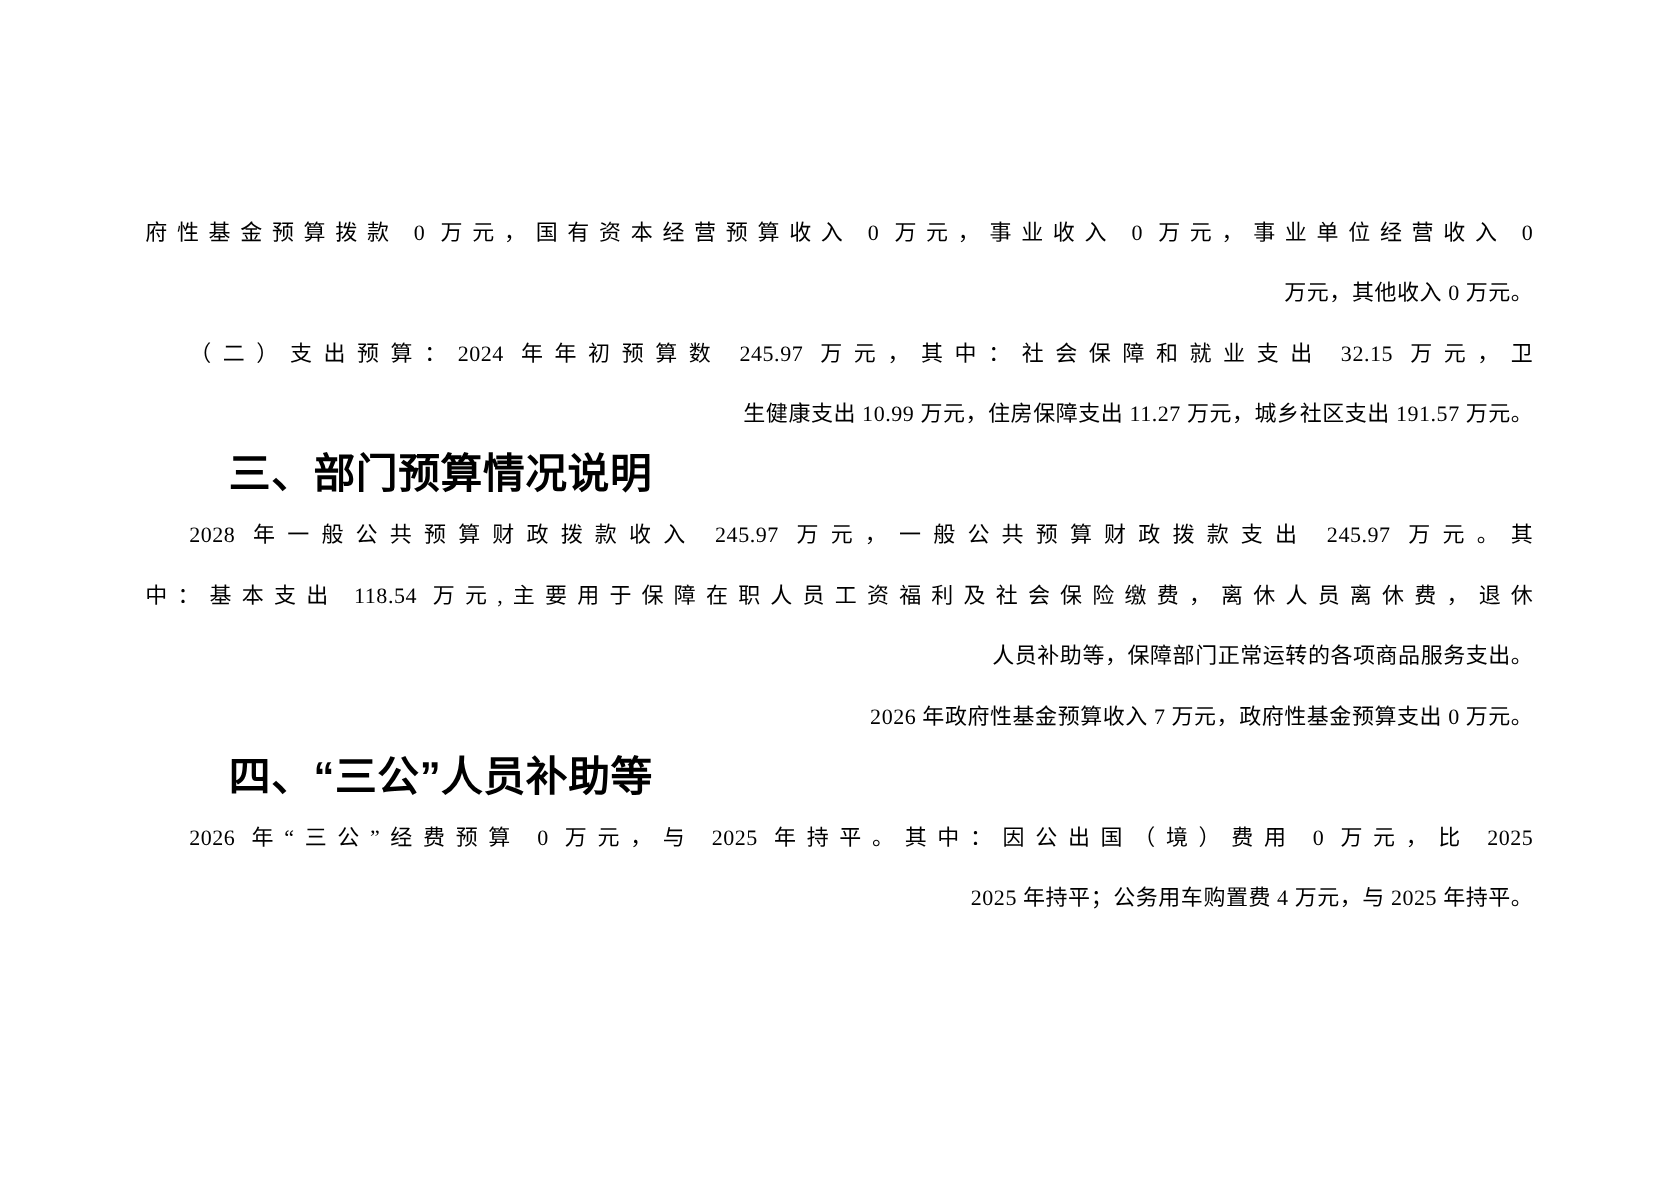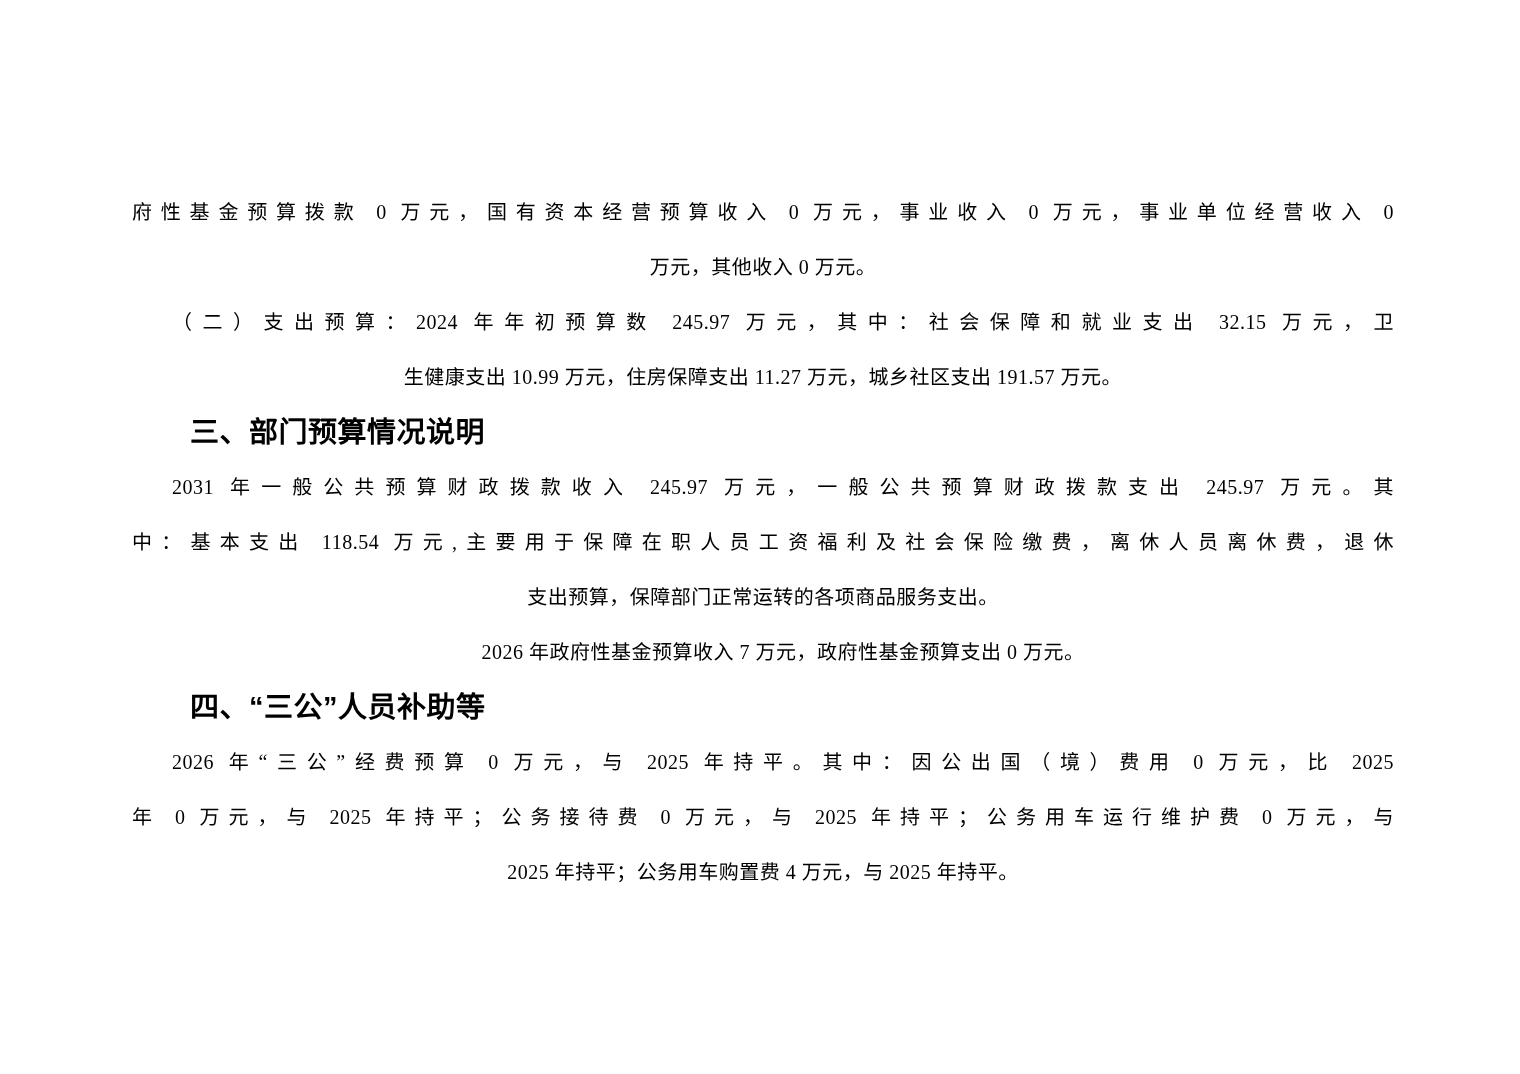--- a/index.html
+++ b/index.html
@@ -30,53 +30,52 @@
     color: #000000;
     letter-spacing: 0.5px;
   }
   
   .fill {
     white-space: normal;
     text-align: justify;
     text-align-last: justify;
   }
   .last {
-    text-align: center;
+    text-align: right;
   }
   .indent {
     text-indent: 2em;
   }
   .heading {
     font-family: "Liberation Sans", "DejaVu Sans", sans-serif;
     font-weight: bold;
-    font-size: 29px;
+    font-size: 38px;
     text-indent: 2em;
     text-align: left;
   }
 </style>
 </head>
 <body>
 
 <div class="page">
   <div class="content">
 
     <div class="line fill">府性基金预算拨款 0 万元，国有资本经营预算收入 0 万元，事业收入 0 万元，事业单位经营收入 0</div>
     <div class="line last">万元，其他收入 0 万元。</div>
 
     <div class="line fill indent">（二）支出预算：2024 年年初预算数 245.97 万元，其中：社会保障和就业支出 32.15 万元，卫</div>
     <div class="line last">生健康支出 10.99 万元，住房保障支出 11.27 万元，城乡社区支出 191.57 万元。</div>
 
     <div class="line heading">三、部门预算情况说明</div>
 
-    <div class="line fill indent">2031 年一般公共预算财政拨款收入 245.97 万元，一般公共预算财政拨款支出 245.97 万元。其</div>
+    <div class="line fill indent">2028 年一般公共预算财政拨款收入 245.97 万元，一般公共预算财政拨款支出 245.97 万元。其</div>
     <div class="line fill">中：基本支出 118.54 万元,主要用于保障在职人员工资福利及社会保险缴费，离休人员离休费，退休</div>
-    <div class="line last">支出预算，保障部门正常运转的各项商品服务支出。</div>
+    <div class="line last">人员补助等，保障部门正常运转的各项商品服务支出。</div>
 
     <div class="line last indent">2026 年政府性基金预算收入 7 万元，政府性基金预算支出 0 万元。</div>
 
     <div class="line heading">四、“三公”人员补助等</div>
 
     <div class="line fill indent">2026 年“三公”经费预算 0 万元，与 2025 年持平。其中：因公出国（境）费用 0 万元，比 2025</div>
-    <div class="line fill">年 0 万元，与 2025 年持平；公务接待费 0 万元，与 2025 年持平；公务用车运行维护费 0 万元，与</div>
     <div class="line last">2025 年持平；公务用车购置费 4 万元，与 2025 年持平。</div>
 
   </div>
 </div>
 
 </body></html>

